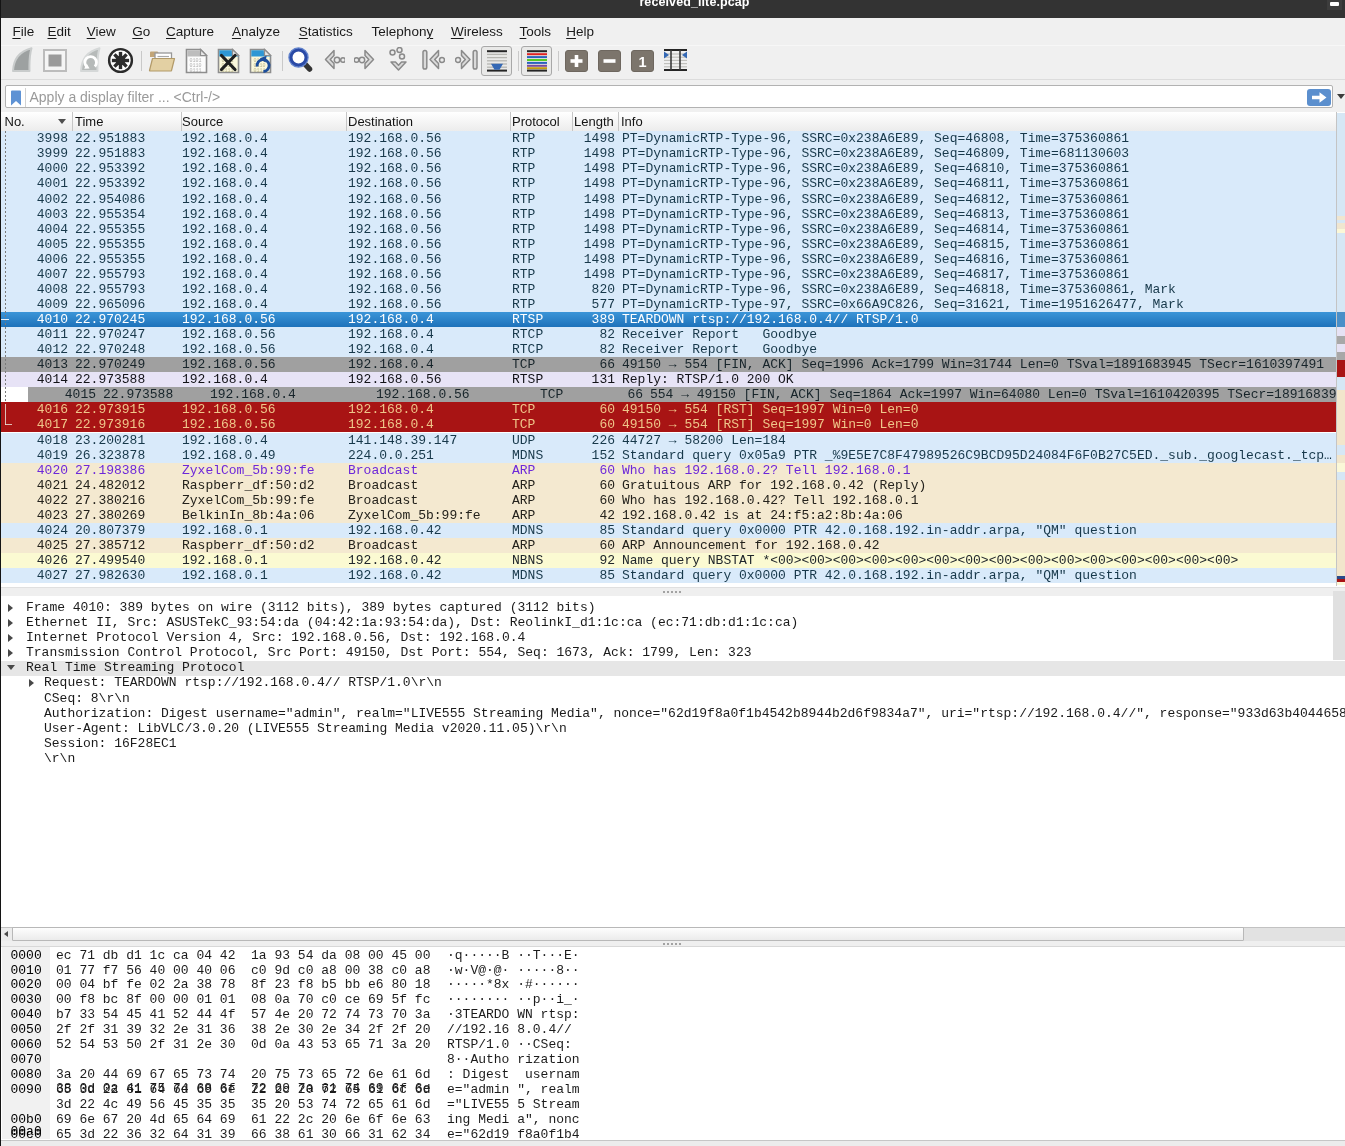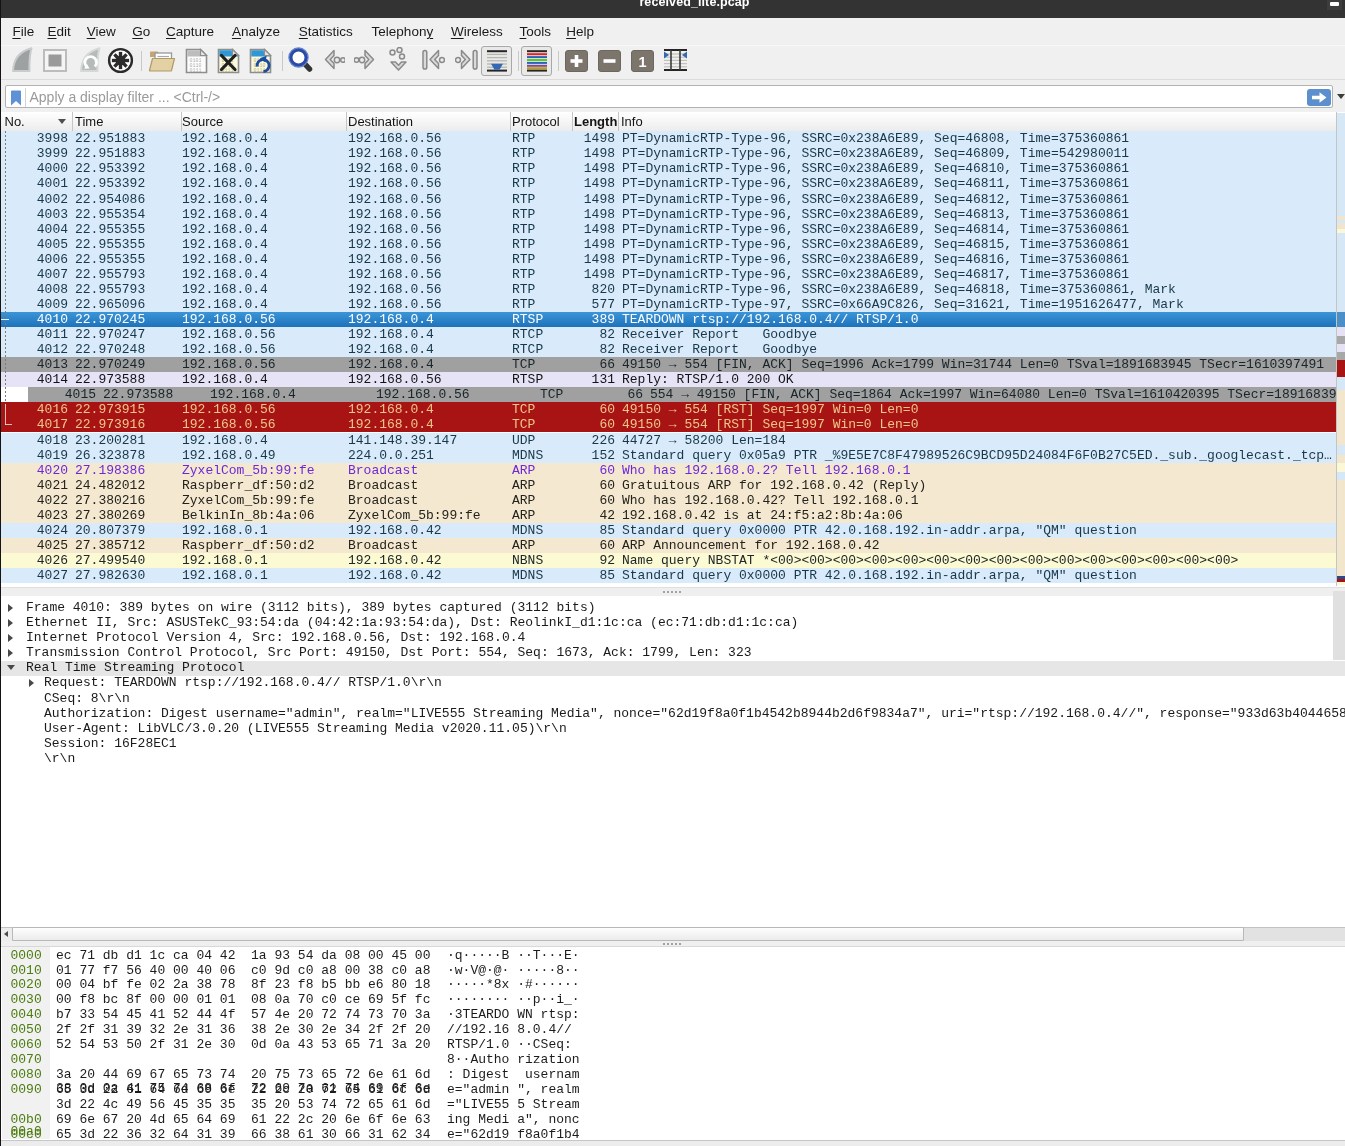--- a/index.html
+++ b/index.html
@@ -27,21 +27,21 @@
 .c3 { left:348px; }
 .c4 { left:512px; }
 .c5 { left:536px; width:79px; text-align:right; }
 .c6 { left:622px; }
 #details { position:absolute; left:0; top:596.5px; width:100%; height:327.5px; background:#ffffff; overflow:hidden; }
 .dl { position:absolute; font-family:"Liberation Mono",monospace; font-size:13px; line-height:15.1px; color:#1a1a1a; white-space:pre; }
 .tri-r { position:absolute; width:0; height:0; border-top:4px solid transparent; border-bottom:4px solid transparent; border-left:5.5px solid #484848; }
 .tri-d { position:absolute; width:0; height:0; border-left:4px solid transparent; border-right:4px solid transparent; border-top:5.5px solid #484848; }
 #hexpane { position:absolute; left:0; top:947px; width:100%; height:193px; background:#ffffff; overflow:hidden; }
 .hl { position:absolute; font-family:"Liberation Mono",monospace; font-size:13px; line-height:14.9px; color:#1c1c1c; white-space:pre; }
-.ho { color:#4d7c0f; }
+.ho { color:#000000; }
 #statusbar { position:absolute; left:0; top:1140px; width:100%; height:6px; background:#ececec; border-top:1px solid #c6c6c6; }
 </style></head>
 <body>
 <div id="win">
 <div id="menubar">
 <span class="mi" style="left:12.4px;"><u>F</u>ile</span>
 <span class="mi" style="left:47.5px;"><u>E</u>dit</span>
 <span class="mi" style="left:86.7px;"><u>V</u>iew</span>
 <span class="mi" style="left:132.3px;"><u>G</u>o</span>
 <span class="mi" style="left:166px;"><u>C</u>apture</span>
@@ -238,34 +238,34 @@
           </svg></div>
   </div>
   <div style="position:absolute;left:1336.5px;top:14px;width:0;height:0;border-left:4.5px solid transparent;border-right:4.5px solid transparent;border-top:5.5px solid #3c3c3c;"></div>
 </div>
 <div id="hdr">
 <span class="hc" style="left:4.5px;">No.</span>
 <span class="hc" style="left:75px;">Time</span>
 <span class="hc" style="left:182px;">Source</span>
 <span class="hc" style="left:348px;">Destination</span>
 <span class="hc" style="left:512px;">Protocol</span>
-<span class="hc" style="left:574px;font-weight:bold;">Length</span>
+<span class="hc" style="left:574px;">Length</span>
 <span class="hc" style="left:621px;">Info</span>
 <div style="position:absolute;left:71.5px;top:0.5px;width:1px;height:18.5px;background:#c6c6c6;"></div>
 <div style="position:absolute;left:180.5px;top:0.5px;width:1px;height:18.5px;background:#c6c6c6;"></div>
 <div style="position:absolute;left:346px;top:0.5px;width:1px;height:18.5px;background:#c6c6c6;"></div>
 <div style="position:absolute;left:510px;top:0.5px;width:1px;height:18.5px;background:#c6c6c6;"></div>
 <div style="position:absolute;left:571.5px;top:0.5px;width:1px;height:18.5px;background:#c6c6c6;"></div>
 <div style="position:absolute;left:617.5px;top:0.5px;width:1px;height:18.5px;background:#c6c6c6;"></div>
 <div style="position:absolute;left:58px;top:7px;width:0;height:0;border-left:4.5px solid transparent;border-right:4.5px solid transparent;border-top:5.5px solid #4f4f4f;"></div>
 </div>
 <div id="plist">
 </div>
 <div class="pr" style="top:131.30px;background:#d9eafa;color:#17384a;"><span class="c0">3998</span><span class="c1">22.951883</span><span class="c2">192.168.0.4</span><span class="c3">192.168.0.56</span><span class="c4">RTP</span><span class="c5">1498</span><span class="c6">PT=DynamicRTP-Type-96, SSRC=0x238A6E89, Seq=46808, Time=375360861</span></div>
-<div class="pr" style="top:146.36px;background:#d9eafa;color:#17384a;"><span class="c0">3999</span><span class="c1">22.951883</span><span class="c2">192.168.0.4</span><span class="c3">192.168.0.56</span><span class="c4">RTP</span><span class="c5">1498</span><span class="c6">PT=DynamicRTP-Type-96, SSRC=0x238A6E89, Seq=46809, Time=542980011</span></div>
+<div class="pr" style="top:146.36px;background:#d9eafa;color:#17384a;"><span class="c0">3999</span><span class="c1">22.951883</span><span class="c2">192.168.0.4</span><span class="c3">192.168.0.56</span><span class="c4">RTP</span><span class="c5">1498</span><span class="c6">PT=DynamicRTP-Type-96, SSRC=0x238A6E89, Seq=46809, Time=681130603</span></div>
 <div class="pr" style="top:161.42px;background:#d9eafa;color:#17384a;"><span class="c0">4000</span><span class="c1">22.953392</span><span class="c2">192.168.0.4</span><span class="c3">192.168.0.56</span><span class="c4">RTP</span><span class="c5">1498</span><span class="c6">PT=DynamicRTP-Type-96, SSRC=0x238A6E89, Seq=46810, Time=375360861</span></div>
 <div class="pr" style="top:176.48px;background:#d9eafa;color:#17384a;"><span class="c0">4001</span><span class="c1">22.953392</span><span class="c2">192.168.0.4</span><span class="c3">192.168.0.56</span><span class="c4">RTP</span><span class="c5">1498</span><span class="c6">PT=DynamicRTP-Type-96, SSRC=0x238A6E89, Seq=46811, Time=375360861</span></div>
 <div class="pr" style="top:191.54px;background:#d9eafa;color:#17384a;"><span class="c0">4002</span><span class="c1">22.954086</span><span class="c2">192.168.0.4</span><span class="c3">192.168.0.56</span><span class="c4">RTP</span><span class="c5">1498</span><span class="c6">PT=DynamicRTP-Type-96, SSRC=0x238A6E89, Seq=46812, Time=375360861</span></div>
 <div class="pr" style="top:206.60px;background:#d9eafa;color:#17384a;"><span class="c0">4003</span><span class="c1">22.955354</span><span class="c2">192.168.0.4</span><span class="c3">192.168.0.56</span><span class="c4">RTP</span><span class="c5">1498</span><span class="c6">PT=DynamicRTP-Type-96, SSRC=0x238A6E89, Seq=46813, Time=375360861</span></div>
 <div class="pr" style="top:221.66px;background:#d9eafa;color:#17384a;"><span class="c0">4004</span><span class="c1">22.955355</span><span class="c2">192.168.0.4</span><span class="c3">192.168.0.56</span><span class="c4">RTP</span><span class="c5">1498</span><span class="c6">PT=DynamicRTP-Type-96, SSRC=0x238A6E89, Seq=46814, Time=375360861</span></div>
 <div class="pr" style="top:236.72px;background:#d9eafa;color:#17384a;"><span class="c0">4005</span><span class="c1">22.955355</span><span class="c2">192.168.0.4</span><span class="c3">192.168.0.56</span><span class="c4">RTP</span><span class="c5">1498</span><span class="c6">PT=DynamicRTP-Type-96, SSRC=0x238A6E89, Seq=46815, Time=375360861</span></div>
 <div class="pr" style="top:251.78px;background:#d9eafa;color:#17384a;"><span class="c0">4006</span><span class="c1">22.955355</span><span class="c2">192.168.0.4</span><span class="c3">192.168.0.56</span><span class="c4">RTP</span><span class="c5">1498</span><span class="c6">PT=DynamicRTP-Type-96, SSRC=0x238A6E89, Seq=46816, Time=375360861</span></div>
 <div class="pr" style="top:266.84px;background:#d9eafa;color:#17384a;"><span class="c0">4007</span><span class="c1">22.955793</span><span class="c2">192.168.0.4</span><span class="c3">192.168.0.56</span><span class="c4">RTP</span><span class="c5">1498</span><span class="c6">PT=DynamicRTP-Type-96, SSRC=0x238A6E89, Seq=46817, Time=375360861</span></div>
 <div class="pr" style="top:281.90px;background:#d9eafa;color:#17384a;"><span class="c0">4008</span><span class="c1">22.955793</span><span class="c2">192.168.0.4</span><span class="c3">192.168.0.56</span><span class="c4">RTP</span><span class="c5">820</span><span class="c6">PT=DynamicRTP-Type-96, SSRC=0x238A6E89, Seq=46818, Time=375360861, Mark</span></div>
 <div class="pr" style="top:296.96px;background:#d9eafa;color:#17384a;"><span class="c0">4009</span><span class="c1">22.965096</span><span class="c2">192.168.0.4</span><span class="c3">192.168.0.56</span><span class="c4">RTP</span><span class="c5">577</span><span class="c6">PT=DynamicRTP-Type-97, SSRC=0x66A9C826, Seq=31621, Time=1951626477, Mark</span></div>

